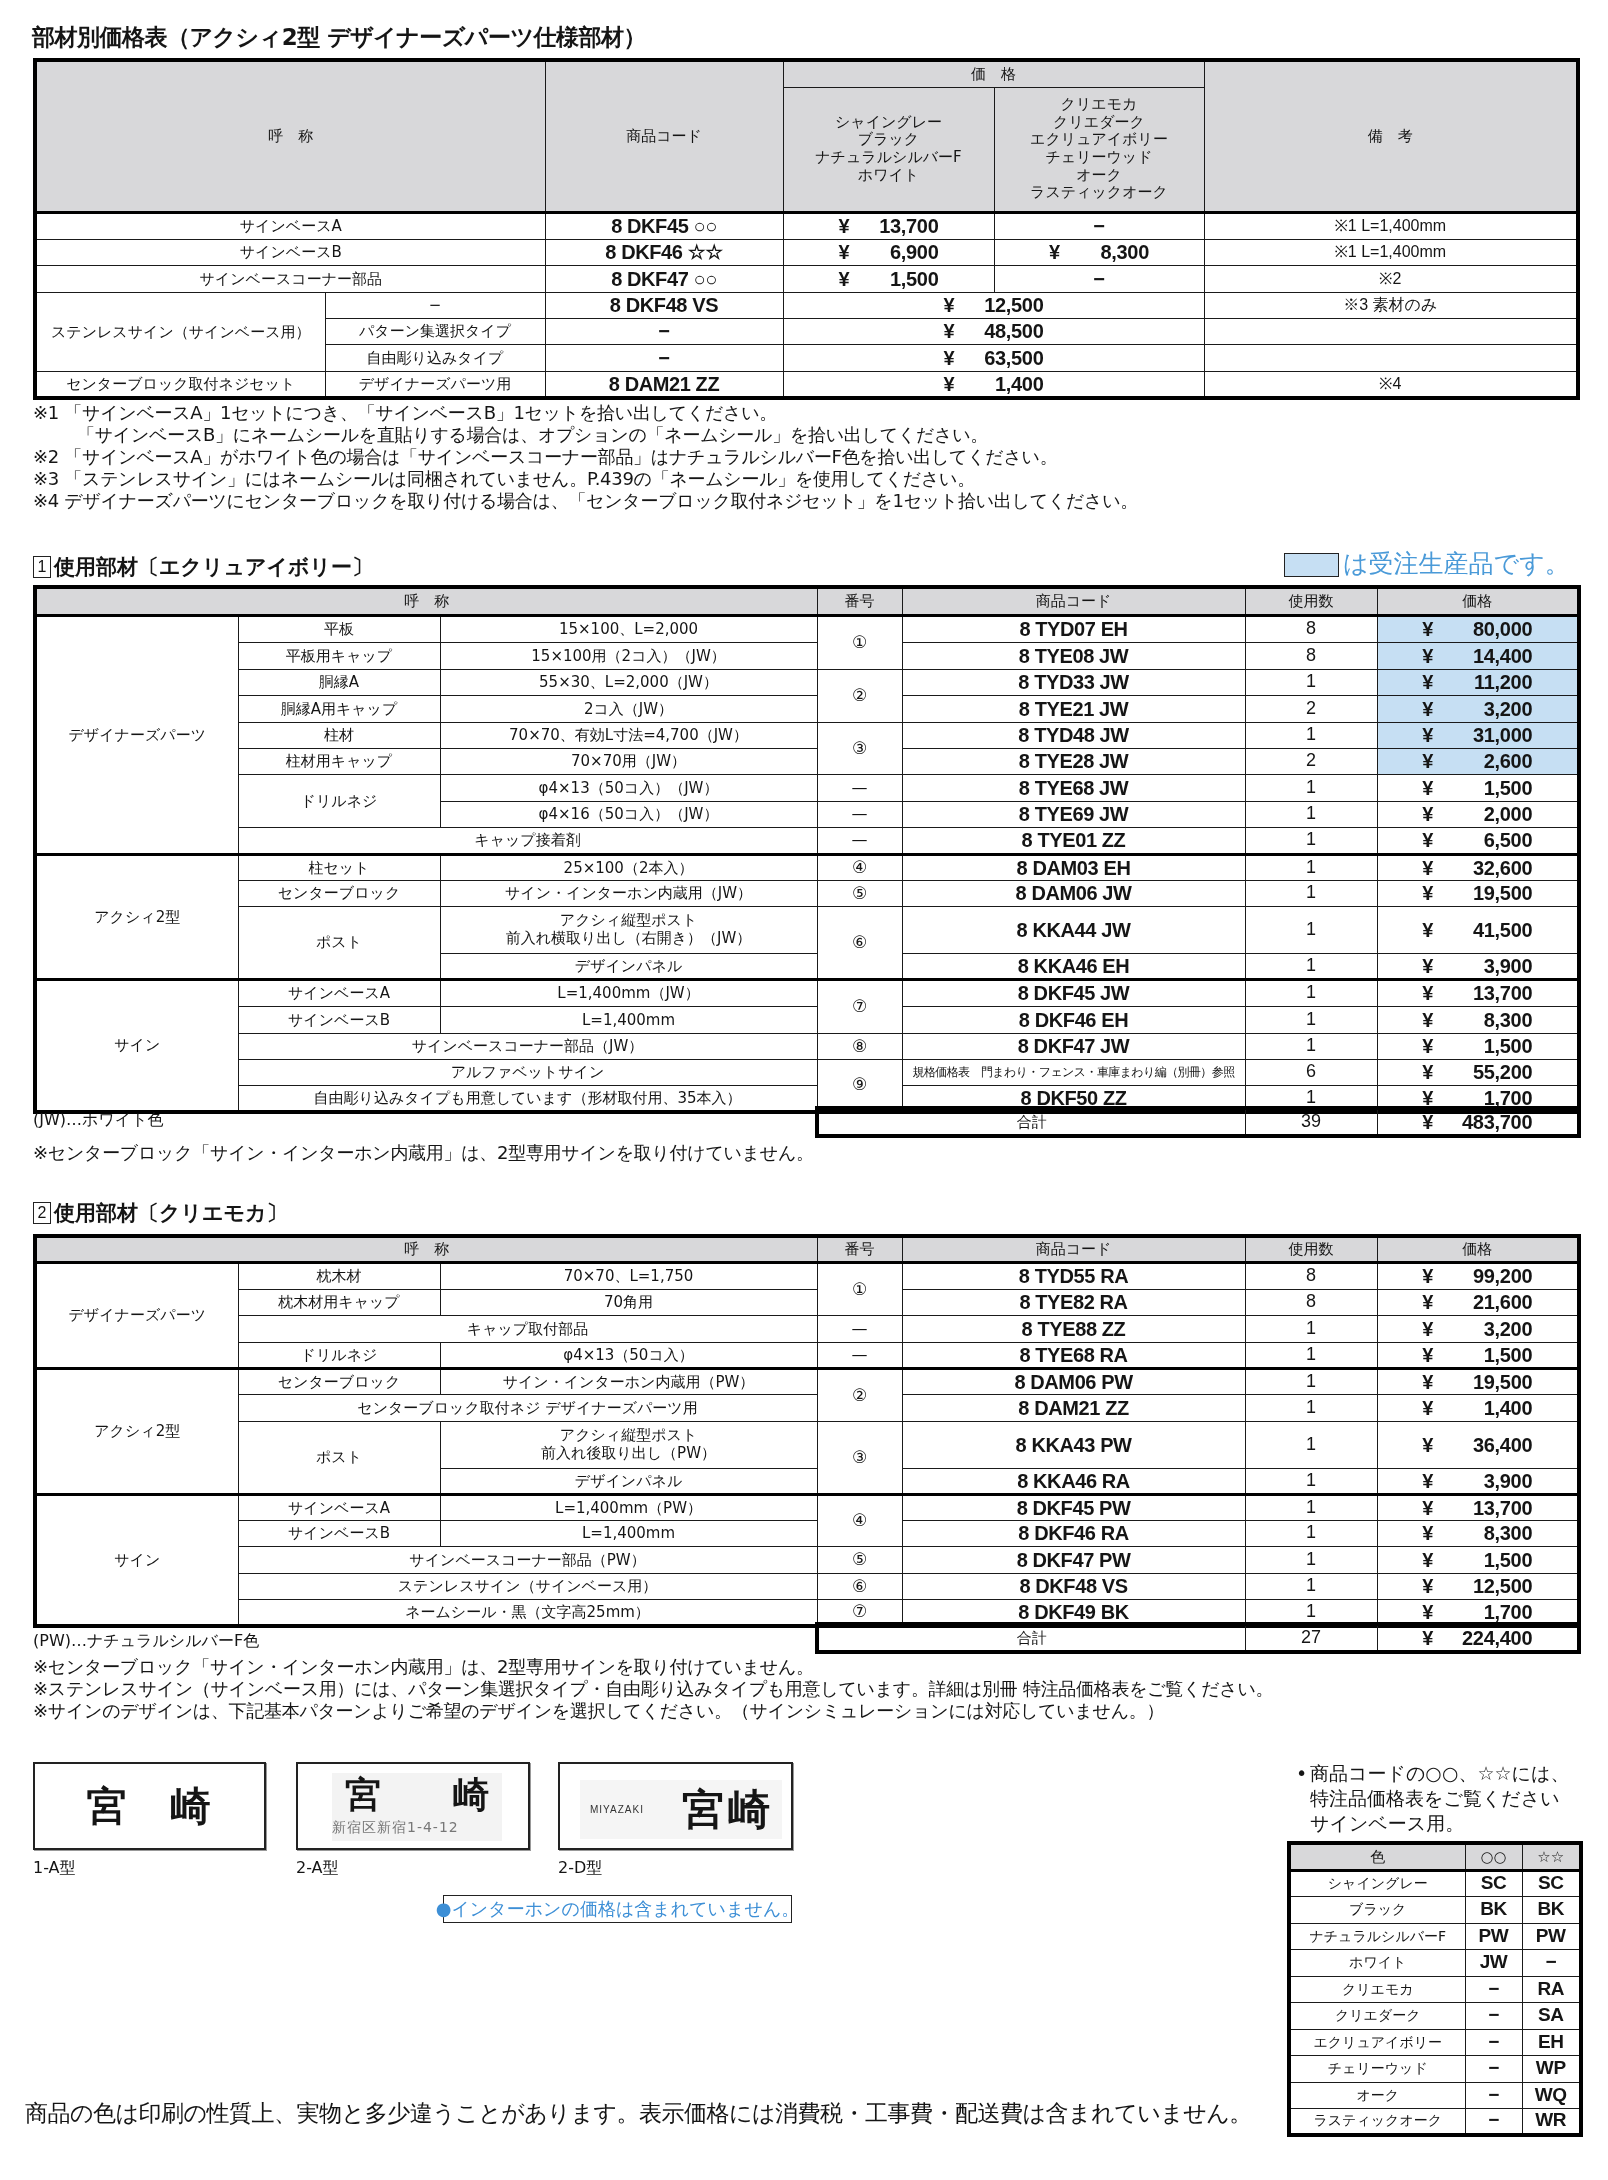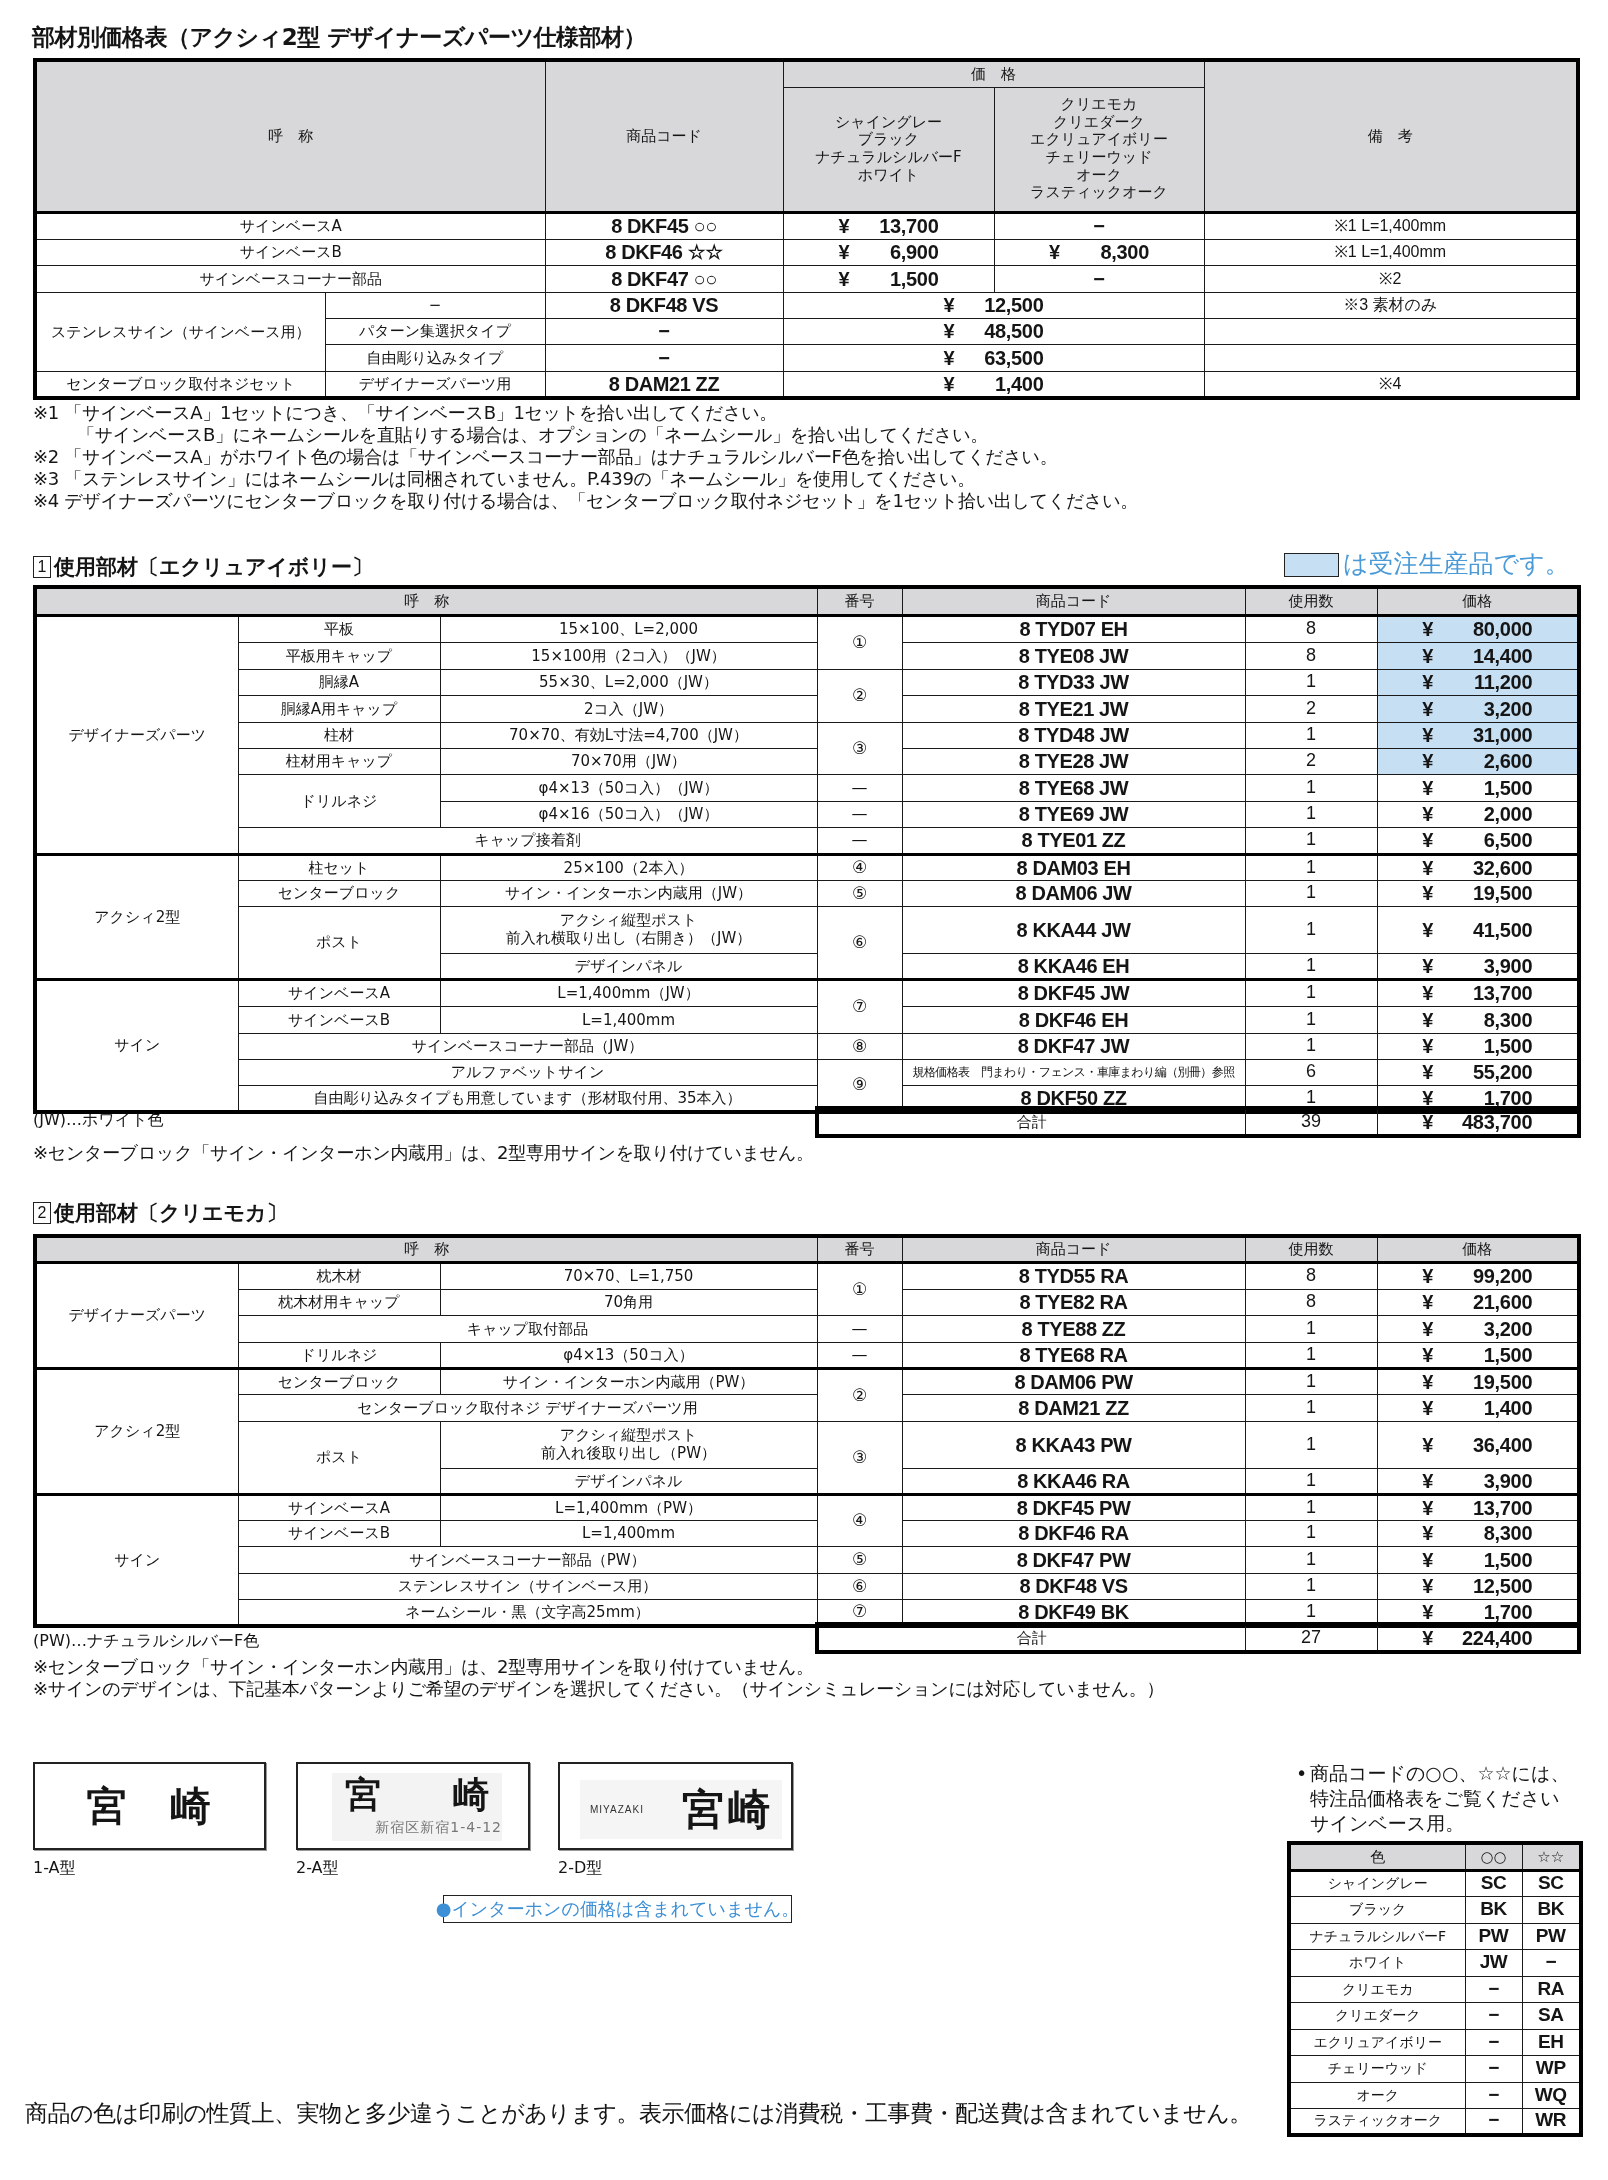--- a/index.html
+++ b/index.html
@@ -27,21 +27,21 @@
 .note .indent{padding-left:44px}
 .sub-note{font-size:16px;white-space:nowrap;line-height:22px}
 .sec-title{font-size:21px;font-weight:bold;white-space:nowrap;line-height:26px}
 .boxnum{display:inline-block;width:18px;height:22px;border:1.5px solid #222;font-size:16px;line-height:19px;text-align:center;margin-right:3px;font-family:"Liberation Sans",sans-serif;font-weight:normal;vertical-align:2px}
 .legend-swatch{left:1284px;top:553px;width:55px;height:24px;background:#c6dff3;border:1.5px solid #222}
 .legend-text{left:1343px;top:548px;font-size:25px;line-height:32px;color:#4a9ad8;white-space:nowrap}
 .sign{border:2px solid #222;background:#fff;box-shadow:1px 1px 0 #999;overflow:hidden}
 .sign-1a-name{width:100%;height:100%;display:flex;align-items:center;justify-content:center;font-size:40px;font-weight:bold;letter-spacing:2px}
 .sign-2a-inner{left:34px;top:9px;width:170px;height:68px;background:#f3f3f3}
 .sign-2a-name{position:absolute;left:0;right:0;top:2px;text-align:center;font-size:36px;font-weight:bold;line-height:40px}
-.sign-2a-addr{position:absolute;left:0;right:0;bottom:4px;text-align:right;font-size:14px;color:#777;letter-spacing:1px}
+.sign-2a-addr{position:absolute;left:0;right:0;bottom:4px;text-align:left;font-size:14px;color:#777;letter-spacing:1px}
 .sign-2d-inner{left:20px;top:16px;width:202px;height:59px;background:#f5f5f5;display:flex;align-items:center;justify-content:space-between;padding:0 8px 0 10px}
 .sign-2d-romaji{font-family:Liberation Sans, sans-serif;font-size:10px;letter-spacing:1px;color:#333}
 .sign-2d-name{font-family:"DejaVu Serif",serif;font-size:42px;font-weight:bold;letter-spacing:4px;line-height:50px}
 .sign-label{font-size:16px;line-height:20px;white-space:nowrap}
 .intercom{left:443px;top:1895px;width:349px;height:28px;border:1.5px solid #222;color:#3d8fd6;font-size:18px;display:flex;align-items:center;justify-content:center;white-space:nowrap}
 .ci{left:1296px;top:1761px;width:300px;font-size:19px;line-height:25px;white-space:nowrap}
 .ci .bullet{display:inline-block;width:14px}
 .ci .indent{padding-left:14px}
 .ctbl td{font-size:14px}
 .ctbl .code{font-size:19px !important}
@@ -613,20 +613,21 @@
             <span>¥</span>
             <span>224,400</span>
           </span></td>
   </tr>
 </tbody>
   </table>
 
 <div class="abs sub-note" style="left:33px;top:1630px">(PW)…ナチュラルシルバーF色</div>
 <div class="abs note" style="left:33px;top:1656px">
   <div>※センターブロック「サイン・インターホン内蔵用」は、2型専用サインを取り付けていません。</div>
+  <div>※ステンレスサイン（サインベース用）には、パターン集選択タイプ・自由彫り込みタイプも用意しています。詳細は別冊 特注品価格表をご覧ください。</div>
   <div>※サインのデザインは、下記基本パターンよりご希望のデザインを選択してください。（サインシミュレーションには対応していません。）</div>
 </div>
 
 <div class="abs sign" style="left:33px;top:1762px;width:233px;height:88px">
   <div class="sign-1a-name">宮　崎</div>
 </div>
 <div class="abs sign-label" style="left:33px;top:1858px">1-A型</div>
 
 <div class="abs sign" style="left:296px;top:1762px;width:234px;height:88px">
   <div class="abs sign-2a-inner">

